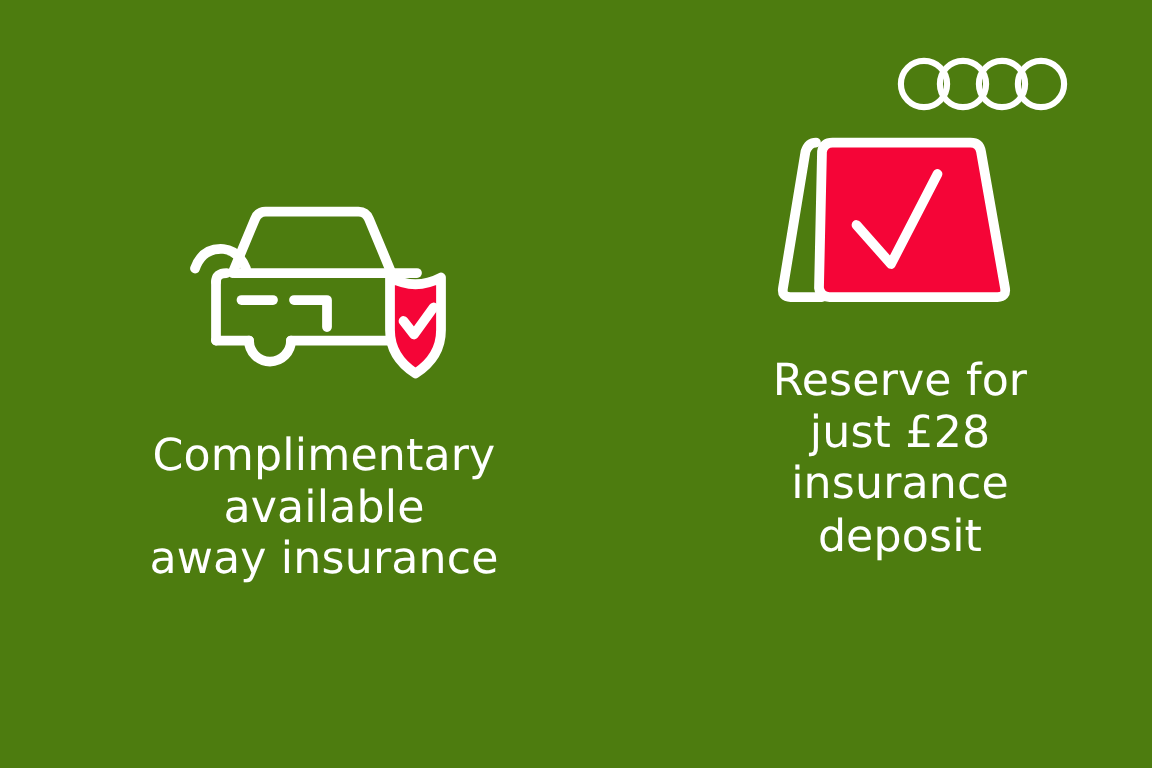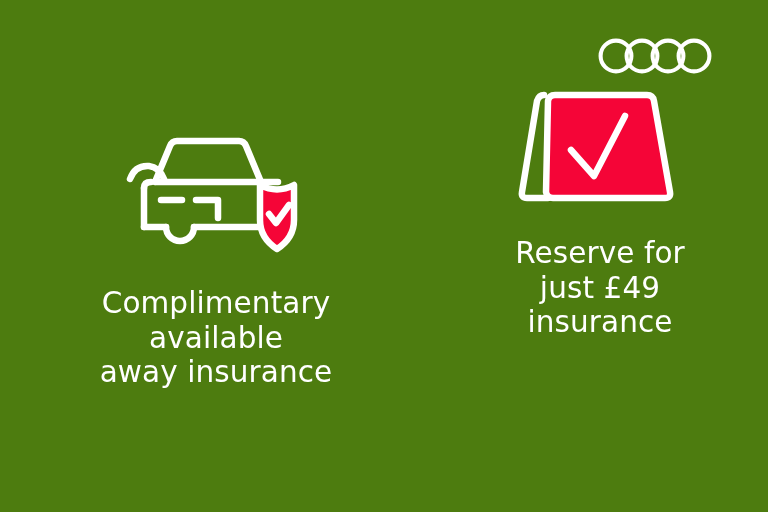--- a/index.html
+++ b/index.html
@@ -149,19 +149,20 @@
           <path d="M29 13 Q24 13 22 19 L7 110 Q6 116 12 116 L33 116"></path>
 
           <path d="M33 19 Q34 13 40 13 L132 13 Q138 13 139 19 L155 110 Q156 116 150 116 L38 116 Q32 116 31 110 Z" fill="#F50537"></path>
 
           <path d="M56 68 L79 94 L110 34"></path>
         </svg>
       </div>
 
       <div class="feature-text">
         <span class="line">Reserve for</span>
-        <span class="line">just £49</span>
+        <span class="line">just £28</span>
         <span class="line">insurance</span>
+        <span class="line">deposit</span>
       </div>
     </div>
 
   </div>
 </div>
 
 </body></html>

